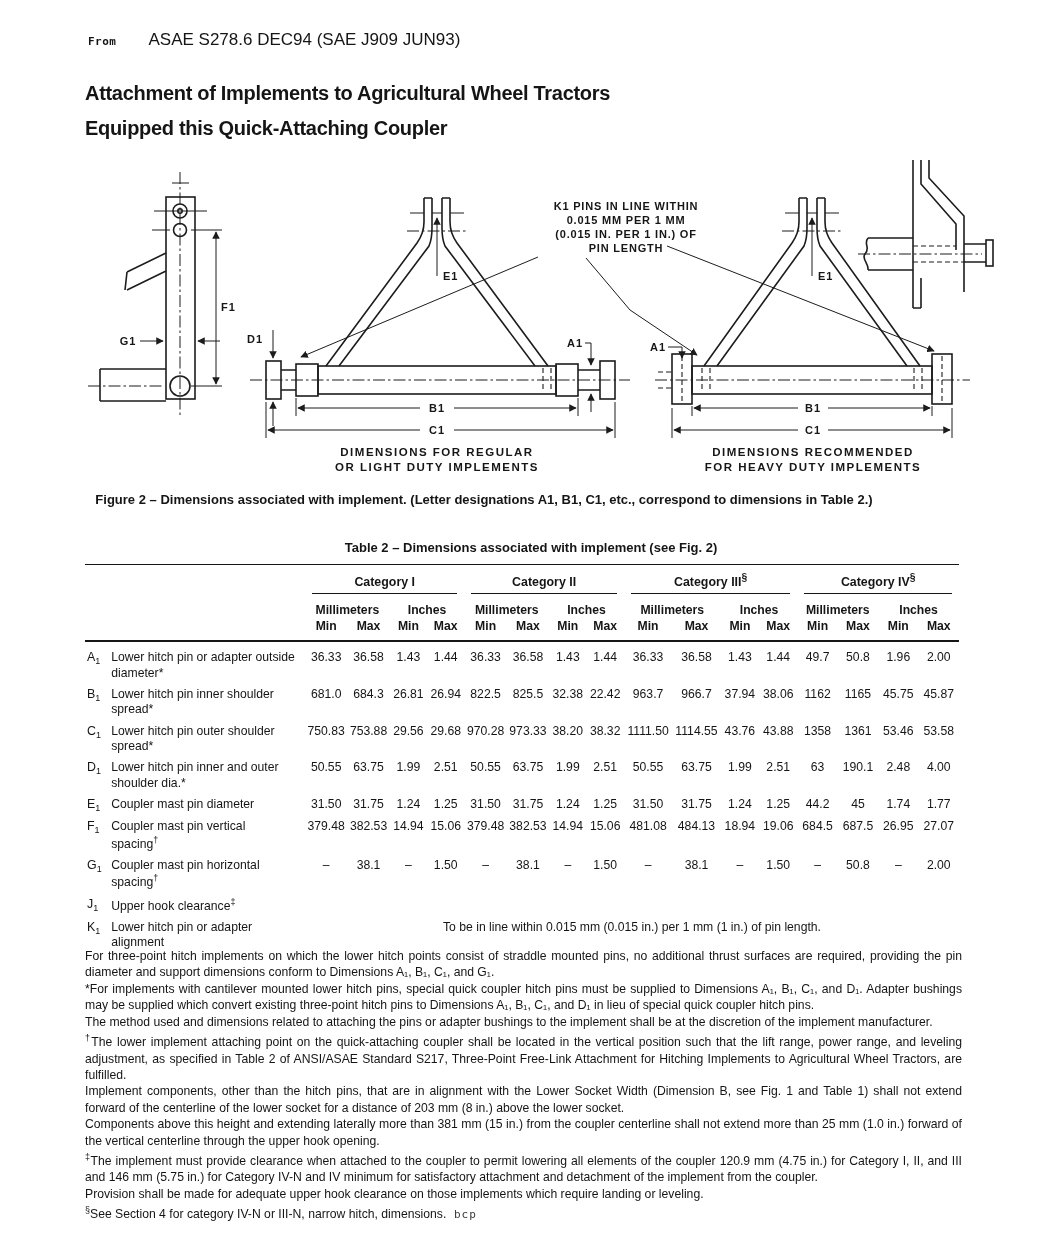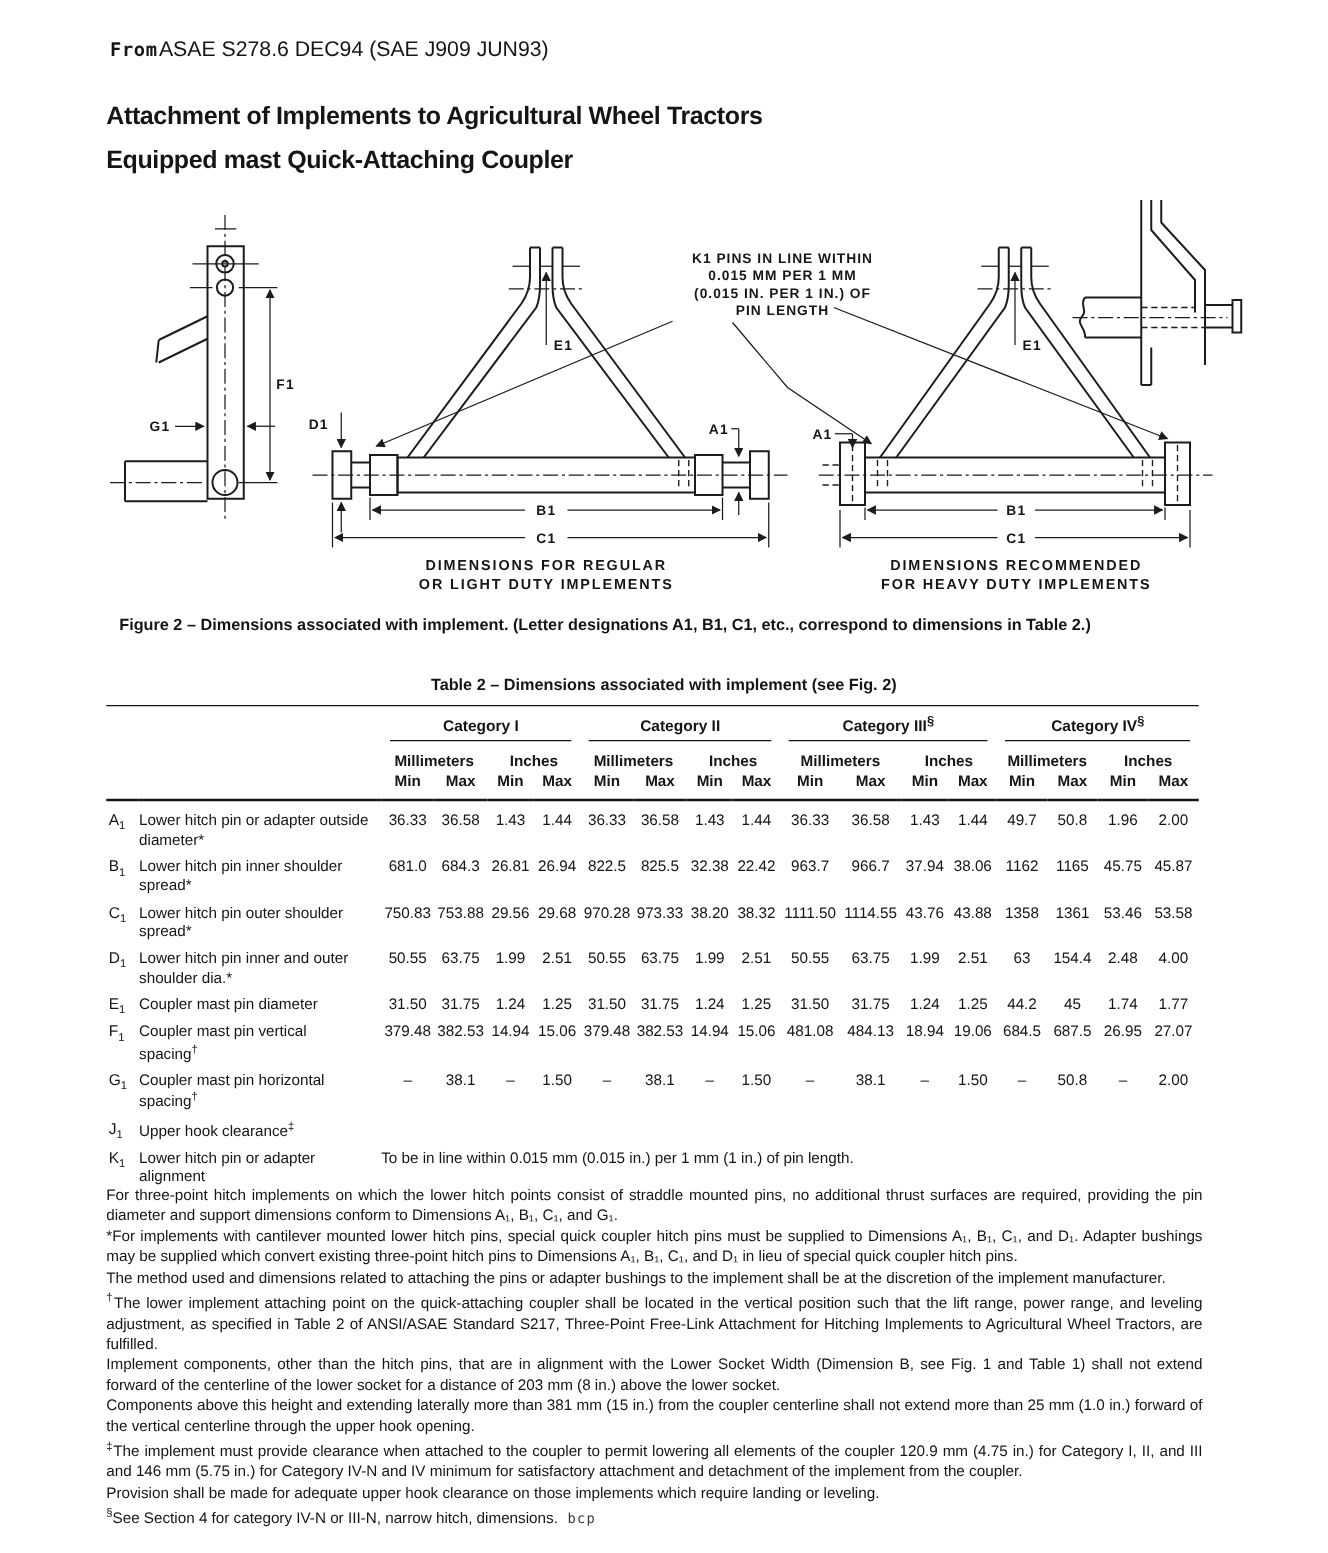--- a/index.html
+++ b/index.html
@@ -1,19 +1,19 @@
 <!DOCTYPE html>
 <html><head>
 <meta charset="utf-8">
 <style>
   html,body{margin:0;padding:0;width:1062px;height:1242px;overflow:hidden;background:#fff;
     font-family:"Liberation Sans","DejaVu Sans",sans-serif;color:#151515;}
   .page{position:relative;width:1062px;height:1242px;}
   .source-line{position:absolute;left:88px;top:30px;font-size:17px;white-space:nowrap;}
-  .stamp{font-family:"DejaVu Sans Mono",monospace;font-weight:bold;font-size:15px;letter-spacing:.5px;margin-right:1px;}
+  .stamp{font-family:"DejaVu Sans Mono",monospace;font-weight:bold;font-size:11px;letter-spacing:.5px;margin-right:32px;}
   .page-title{position:absolute;left:85px;top:76px;font-size:20px;font-weight:bold;line-height:35px;letter-spacing:-.3px;}
   .figure-wrap{position:absolute;left:70px;top:158px;width:980px;height:332px;}
   svg .s{stroke:#1c1c1c;stroke-width:1.6;fill:none;}
   svg .t{stroke:#1c1c1c;stroke-width:1;fill:none;}
   svg .cl{stroke:#1c1c1c;stroke-width:1;fill:none;stroke-dasharray:12 3 2.5 3;}
   svg .d{stroke:#1c1c1c;stroke-width:1.1;fill:none;stroke-dasharray:5 3;}
   svg text{fill:#161616;font-family:"Liberation Sans","DejaVu Sans",sans-serif;font-size:11px;font-weight:600;letter-spacing:1px;}
   svg text.cap{font-size:11.5px;letter-spacing:1.5px;}
   svg text.note{font-size:11px;letter-spacing:.8px;}
   .figure-caption{position:absolute;left:0;top:492px;width:968px;text-align:center;font-size:13px;font-weight:bold;}
@@ -25,37 +25,37 @@
   .cat-rule{border-bottom:1.4px solid #161616;margin:4px 7px 0 7px;height:0;}
   .units-row th{padding-top:9px;}
   .minmax-row th{padding:2px 0 7px;border-bottom:2.2px solid #161616;}
   tbody td{vertical-align:top;padding:2.5px 0 3px;}
   tbody tr:first-child td{padding-top:8px;}
   td.sym{font-size:12.4px;padding-left:2px;}
   td.sym sub{font-size:9px;}
   td.desc{padding-right:10px;line-height:1.28;}
   td.desc sup{font-size:9px;}
   td.num{text-align:center;}
-  td.span-cell{text-align:left;}
+  td.span-cell{text-align:center;}
   .footnotes{position:absolute;left:85px;top:948px;width:877px;font-size:12.2px;line-height:16.4px;text-align:justify;}
   .fn sup{font-size:9px;}
   .fn .suffix{font-family:"DejaVu Sans Mono",monospace;font-size:11px;color:#3a3a3a;letter-spacing:1px;}
 </style>
 </head>
 <body>
 
 <div class="page">
 
   <div class="source-line">
     <span class="stamp">From</span><span>ASAE S278.6 DEC94 (SAE J909 JUN93)</span>
   </div>
 
   <div class="page-title">
     <div>Attachment of Implements to Agricultural Wheel Tractors</div>
-    <div>Equipped mast Quick-Attaching Coupler</div>
+    <div>Equipped this Quick-Attaching Coupler</div>
   </div>
 
   <div class="figure-wrap">
   <svg width="980" height="332" viewBox="0 0 980 332">
     <defs>
       <marker id="ar" viewBox="0 0 10 10" refX="9" refY="5" markerWidth="7.5" markerHeight="7.5" orient="auto-start-reverse">
         <path d="M0 0 L10 5 L0 10 z" fill="#1c1c1c"></path>
       </marker>
     </defs>
 
@@ -338,21 +338,21 @@
             <td class="num">2.51</td>
             <td class="num">50.55</td>
             <td class="num">63.75</td>
             <td class="num">1.99</td>
             <td class="num">2.51</td>
             <td class="num">50.55</td>
             <td class="num">63.75</td>
             <td class="num">1.99</td>
             <td class="num">2.51</td>
             <td class="num">63</td>
-            <td class="num">154.4</td>
+            <td class="num">190.1</td>
             <td class="num">2.48</td>
             <td class="num">4.00</td>
           </tr>
           <tr>
             <td class="sym"><span>E</span><sub>1</sub></td>
             <td class="desc">Coupler mast pin diameter</td>
             <td class="num">31.50</td>
             <td class="num">31.75</td>
             <td class="num">1.24</td>
             <td class="num">1.25</td>

